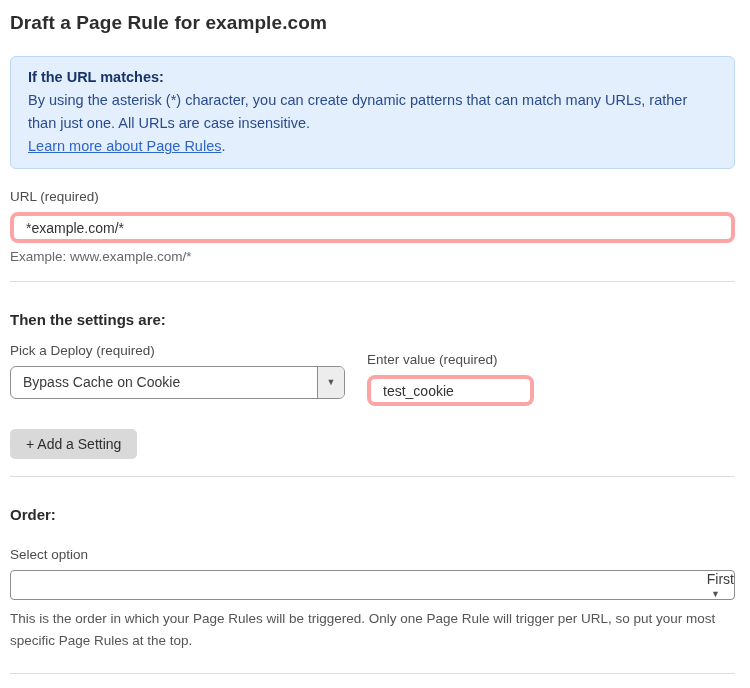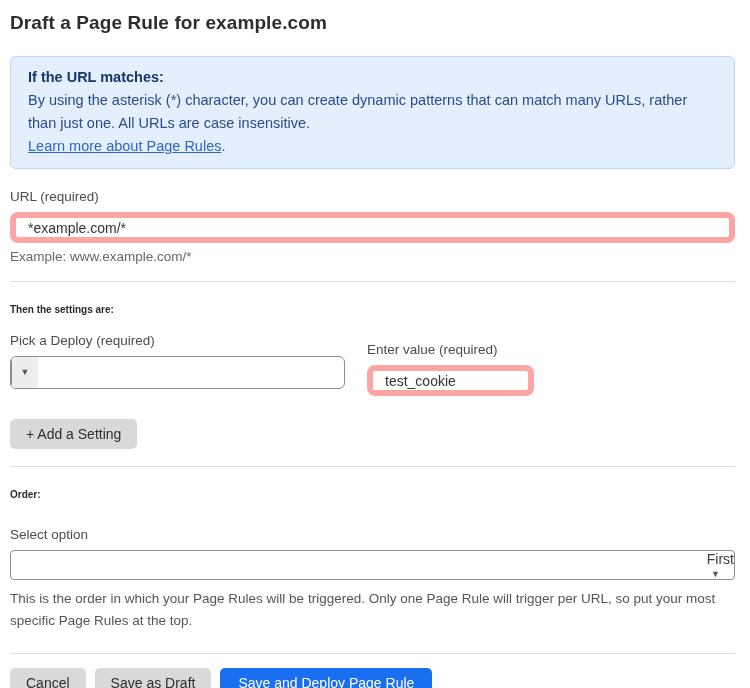--- a/index.html
+++ b/index.html
@@ -42,21 +42,21 @@
     font-size: 13.5px;
     color: #4c4c4c;
     line-height: 16px;
   }
 
   .url-field { margin-top: 20px; }
   .text-input {
     display: block;
     width: 100%;
     height: 31px;
-    border: 6px solid #fca5a5;
+    border: 4px solid #fca5a5;
     border-radius: 8px;
     padding: 0 12px;
     font-size: 14px;
     color: #333;
     font-family: "Liberation Sans", "DejaVu Sans", sans-serif;
     background: #fff;
     outline: none;
   }
   .url-field .text-input { margin-top: 7px; }
   .field-hint {
@@ -65,24 +65,24 @@
     color: #676767;
   }
 
   .divider {
     border: none;
     border-top: 1px solid #ddd;
     margin-top: 17px;
   }
 
   .section-heading {
-    font-size: 10px;
+    font-size: 15px;
     font-weight: bold;
     color: #2b2b2b;
-    margin-top: 19px;
+    margin-top: 29px;
     line-height: 18px;
   }
 
   .settings-row { display: flex; margin-top: 14px; }
   .setting-col { width: 335px; }
   .value-col { margin-left: 22px; margin-top: 9px; }
 
   .custom-select {
     margin-top: 7px;
     display: flex;
@@ -181,20 +181,21 @@
   </div>
 
   <hr class="divider">
 
   <h2 class="section-heading">Then the settings are:</h2>
 
   <div class="settings-row">
     <div class="setting-col">
       <label class="field-label">Pick a Deploy (required)</label>
       <div class="custom-select">
+        <span class="select-value">Bypass Cache on Cookie</span>
         <span class="select-caret-segment">
           <span class="caret-glyph">▼</span>
         </span>
       </div>
     </div>
     <div class="value-col">
       <label class="field-label">Enter value (required)</label>
       <input class="text-input" type="text" value="test_cookie" style="">
     </div>
   </div>

